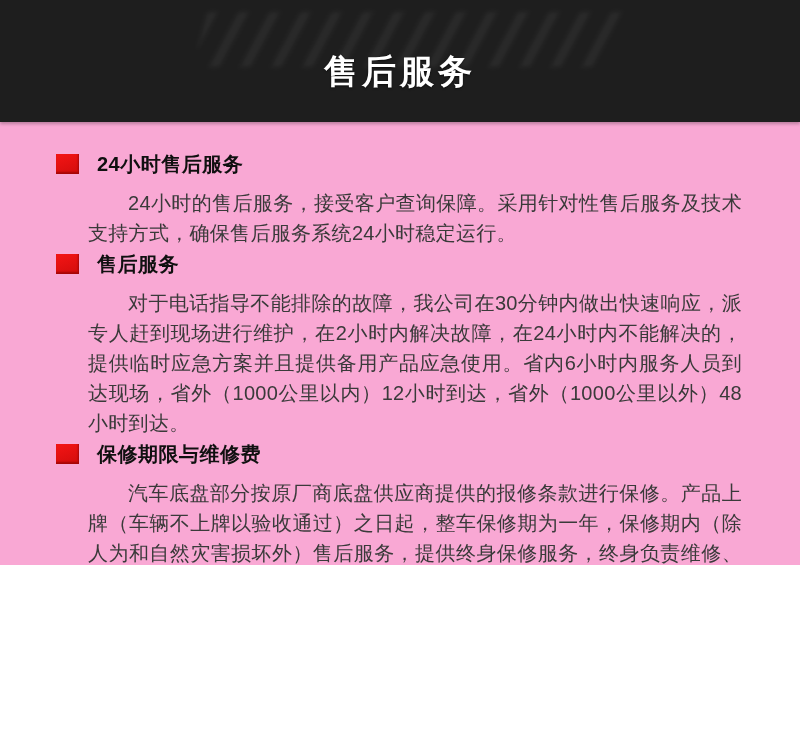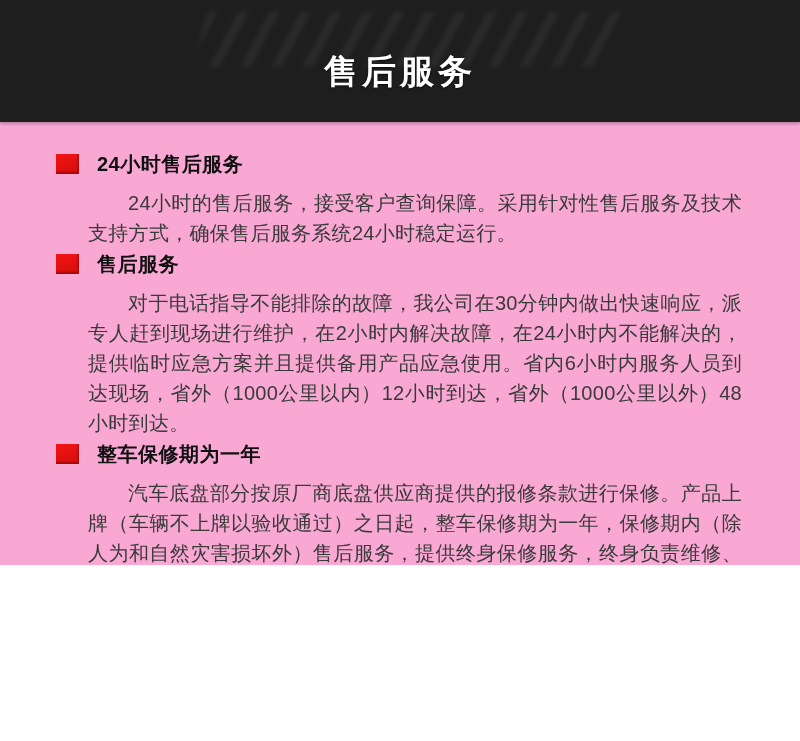--- a/index.html
+++ b/index.html
@@ -119,19 +119,19 @@
       </div>
     </section>
 
     <section class="section">
       <p class="para">对于电话指导不能排除的故障，我公司在30分钟内做出快速响应，派专人赶到现场进行维护，在2小时内解决故障，在24小时内不能解决的，提供临时应急方案并且提供备用产品应急使用。省内6小时内服务人员到达现场，省外（1000公里以内）12小时到达，省外（1000公里以外）48小时到达。</p>
     </section>
 
     <section class="section">
       <div class="section-head">
         <span class="bullet"></span>
-        <h2 class="section-title">整车保修期为一年</h2>
+        <h2 class="section-title">保修期限与维修费</h2>
       </div>
       <p class="para">汽车底盘部分按原厂商底盘供应商提供的报修条款进行保修。产品上牌（车辆不上牌以验收通过）之日起，整车保修期为一年，保修期内（除人为和自然灾害损坏外）售后服务，提供终身保修服务，终身负责维修、保养，配件只收成本价。</p>
     </section>
 
   </main>
 </div>
 
 </body></html>

